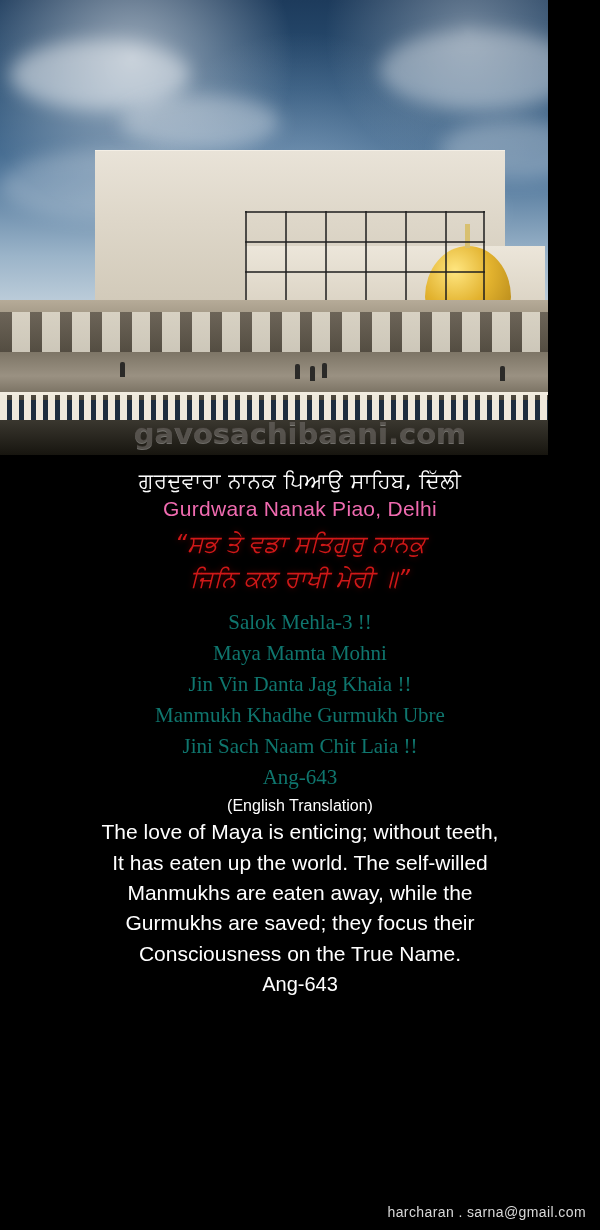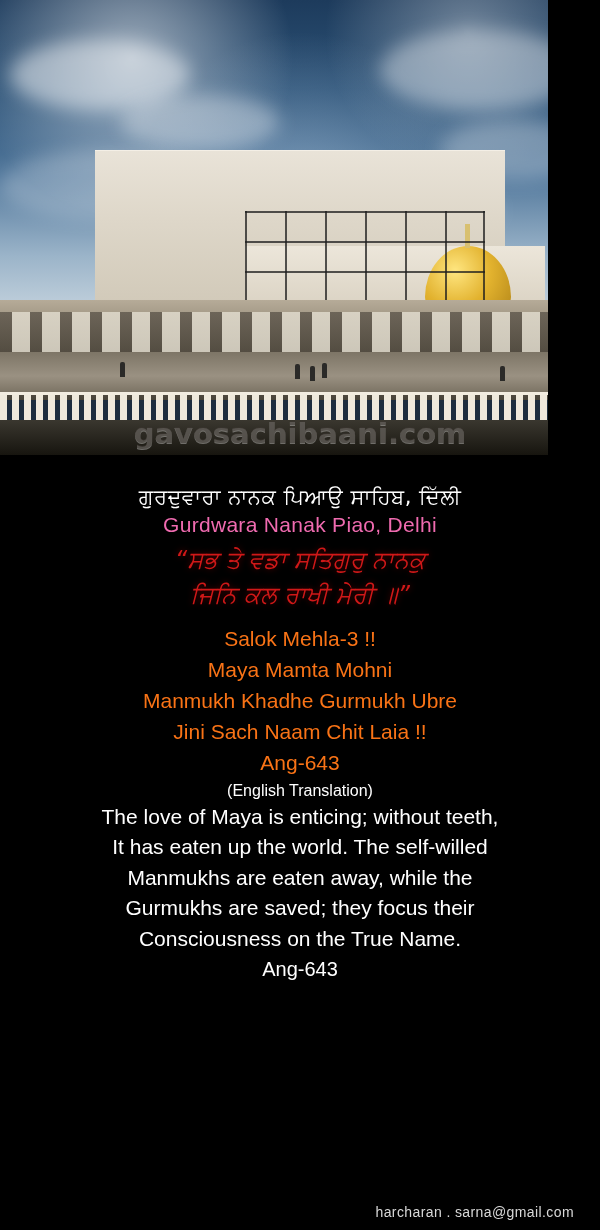--- a/index.html
+++ b/index.html
@@ -154,21 +154,21 @@
     letter-spacing: 0px;
     color: rgba(60,55,50,0.55);
     text-shadow: 0 1px 0 rgba(255,255,255,0.35);
   }
 
   
   .textblock {
     position: relative;
     width: 600px;
     text-align: center;
-    padding-top: 24px;
+    padding-top: 8px;
   }
   .line { display: block; }
 
   .gurmukhi-title {
     color: #ffffff;
     font-size: 21px;
     font-family: "DejaVu Sans", sans-serif;
     margin: 6px 0 2px;
     letter-spacing: .5px;
   }
@@ -188,24 +188,25 @@
     font-style: italic;
   }
   .shabad {
     color: #ffffff;
     font-family: "DejaVu Sans", sans-serif;
     font-size: 19px;
     line-height: 1.5;
     margin: 4px 0 6px;
   }
   .translit {
-    color: #f97316;
+    color: #0f766e;
     font-size: 21px;
     line-height: 1.48;
     margin: 4px 0 4px;
+    font-family: Liberation Serif, serif;
   }
   .transheader {
     color: #ffffff;
     font-size: 16px;
     margin: 4px 0 2px;
   }
   .translation {
     color: #ffffff;
     font-size: 21px;
     line-height: 1.45;
@@ -213,21 +214,21 @@
     padding: 0 6px;
   }
   .ang-final {
     color: #ffffff;
     font-size: 20px;
     margin: 2px 0 8px;
   }
 
   .footer {
     position: absolute;
-    right: 26px;
+    right: 14px;
     bottom: 10px;
     color: #d9d9d9;
     font-size: 14px;
     letter-spacing: .4px;
   }
 </style>
 </head>
 <body>
 
 <div class="page">
@@ -287,20 +288,21 @@
 
     <div class="quote">
       <span class="line">“ਸਭ ਤੇ ਵਡਾ ਸਤਿਗੁਰੁ ਨਾਨਕੁ</span>
       <span class="line">ਜਿਨਿ ਕਲ ਰਾਖੀ ਮੇਰੀ ॥”</span>
     </div>
 
 
     <div class="translit">
       <span class="line">Salok Mehla-3 !!</span>
       <span class="line">Maya Mamta Mohni</span>
+      <span class="line">Jin Vin Danta Jag Khaia !!</span>
       <span class="line">Manmukh Khadhe Gurmukh Ubre</span>
       <span class="line">Jini Sach Naam Chit Laia !!</span>
       <span class="line">Ang-643</span>
     </div>
 
     <div class="transheader">(English Translation)</div>
 
     <div class="translation">
       <span class="line">The love of Maya is enticing; without teeth,</span>
       <span class="line">It has eaten up the world. The self-willed</span>

